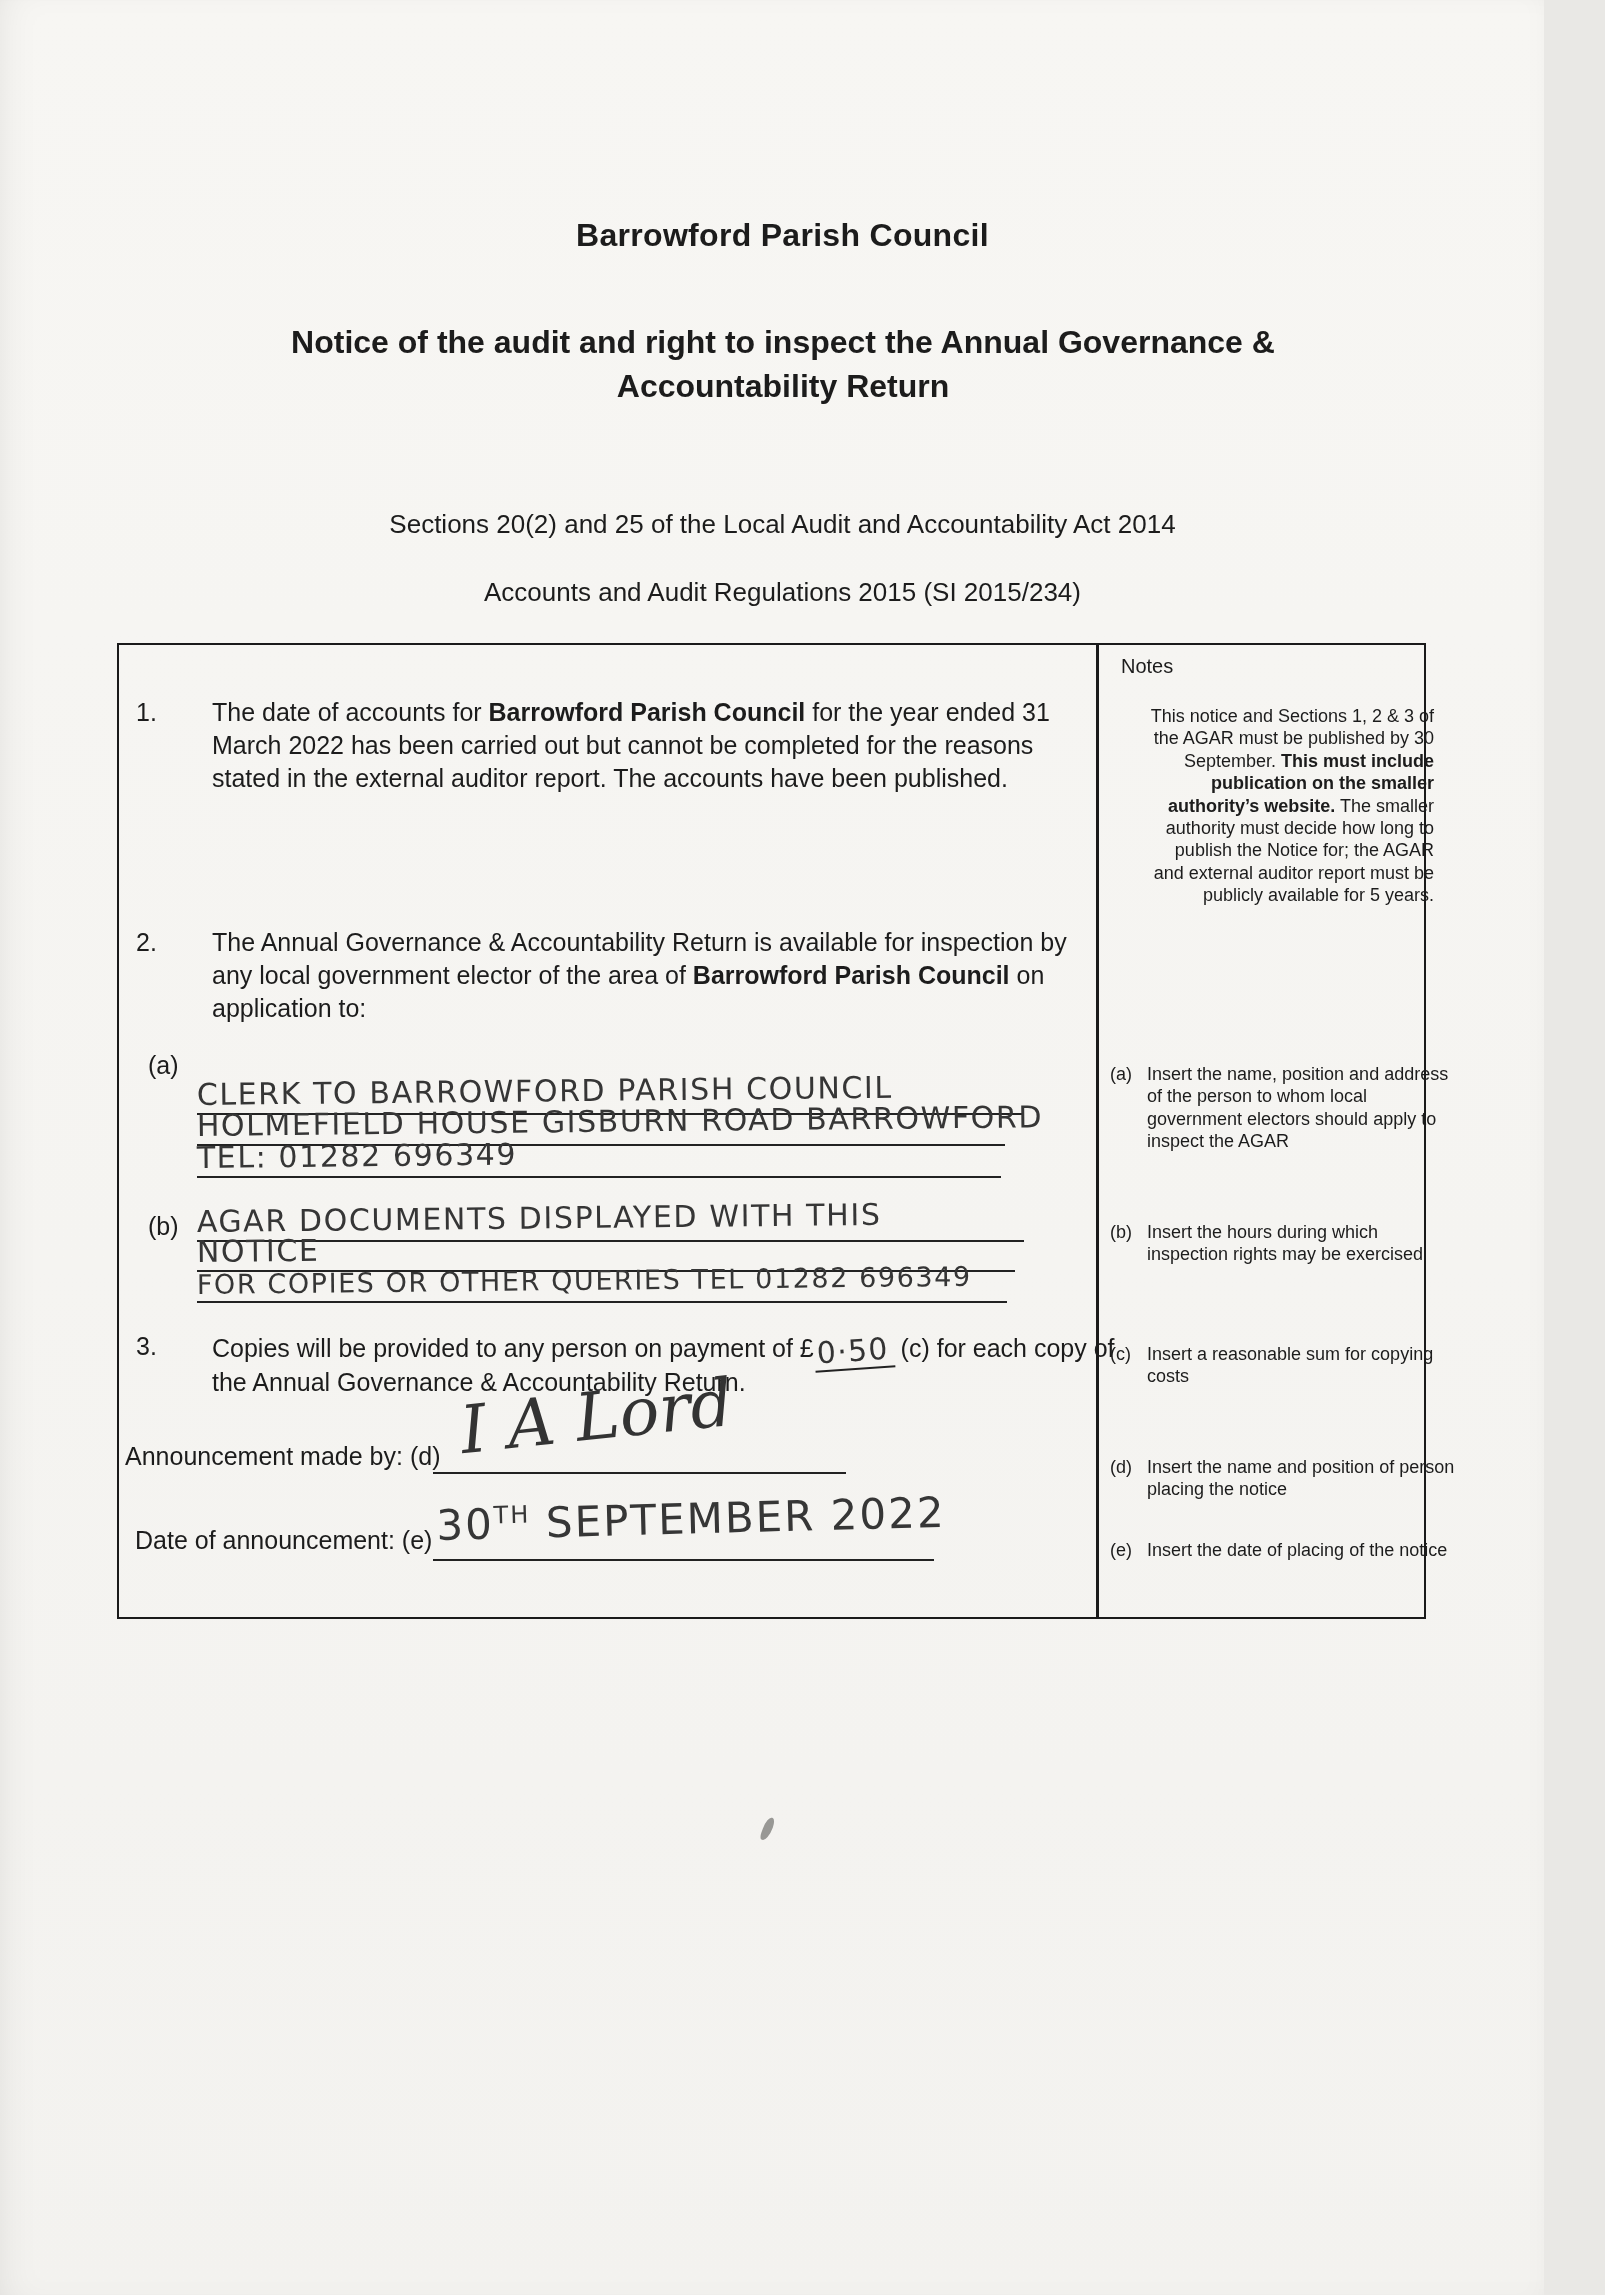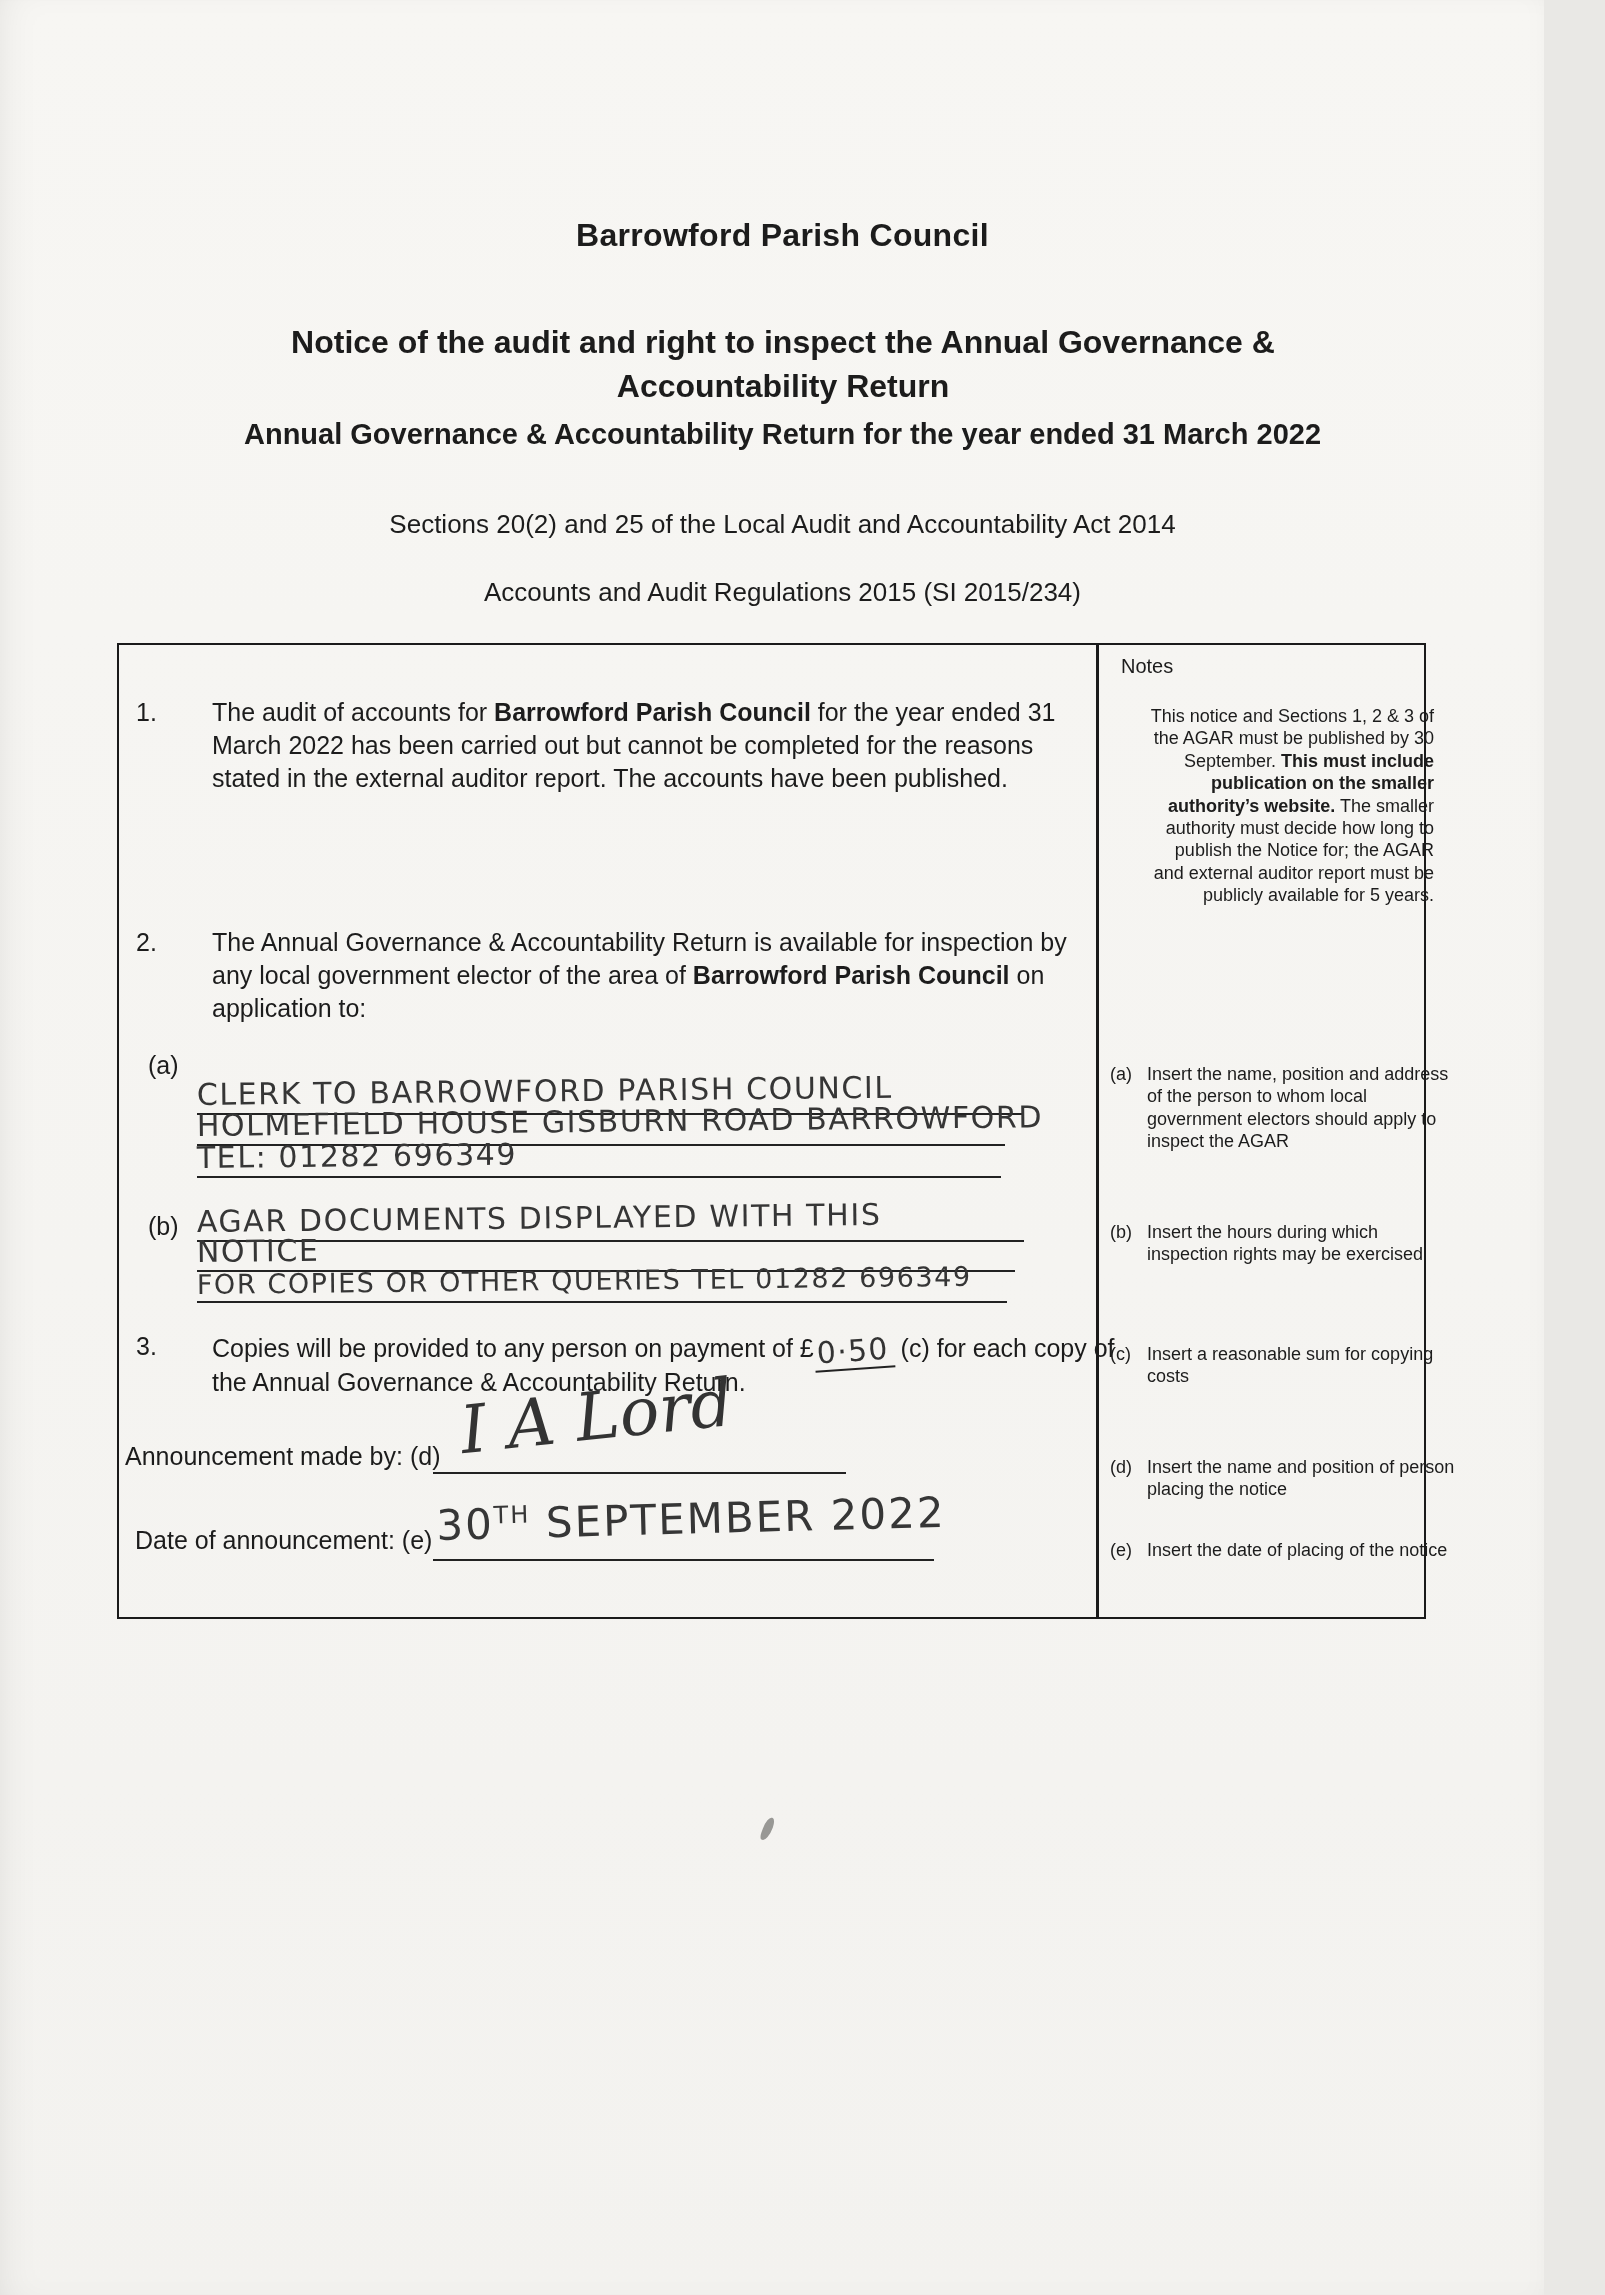--- a/index.html
+++ b/index.html
@@ -96,30 +96,29 @@
     transform:rotate(20deg);
   }
 </style>
 </head>
 <body>
 
 <div class="page">
 
   <div class="abs centered page-title">Barrowford Parish Council</div>
   <div class="abs notice-heading">Notice of the audit and right to inspect the Annual Governance &amp; Accountability Return</div>
-  <div class="abs centered return-heading">Annual Governance &amp; Accountability Return for the year ended 31 March 2022</div>
   <div class="abs centered statute statute1">Sections 20(2) and 25 of the Local Audit and Accountability Act 2014</div>
   <div class="abs centered statute statute2">Accounts and Audit Regulations 2015 (SI 2015/234)</div>
 
   <div class="abs formbox">
     <div class="divider"></div>
   </div>
 
   <div class="abs body-num" style="left:136px;top:696px;">1.</div>
-  <div class="abs body-text" style="left:212px;top:696px;width:868px;"><span>The audit of accounts for </span><strong>Barrowford Parish Council</strong><span> for the year ended 31 March 2022 has been carried out but cannot be completed for the reasons stated in the external auditor report. The accounts have been published.</span></div>
+  <div class="abs body-text" style="left:212px;top:696px;width:868px;"><span>The date of accounts for </span><strong>Barrowford Parish Council</strong><span> for the year ended 31 March 2022 has been carried out but cannot be completed for the reasons stated in the external auditor report. The accounts have been published.</span></div>
 
   <div class="abs body-num" style="left:136px;top:926px;">2.</div>
   <div class="abs body-text" style="left:212px;top:926px;width:868px;"><span>The Annual Governance &amp; Accountability Return is available for inspection by any local government elector of the area of </span><strong>Barrowford Parish Council</strong><span> on application to:</span></div>
 
   <div class="abs flabel" style="left:148px;top:1051px;">(a)</div>
   <div class="hw-row" style="left:197px;top:1060px;width:827px;">
     <span class="hw hw-md">CLERK TO BARROWFORD PARISH COUNCIL</span>
   </div>
   <div class="hw-row" style="left:197px;top:1091px;width:808px;">
     <span class="hw hw-md">HOLMEFIELD HOUSE GISBURN ROAD BARROWFORD</span>

